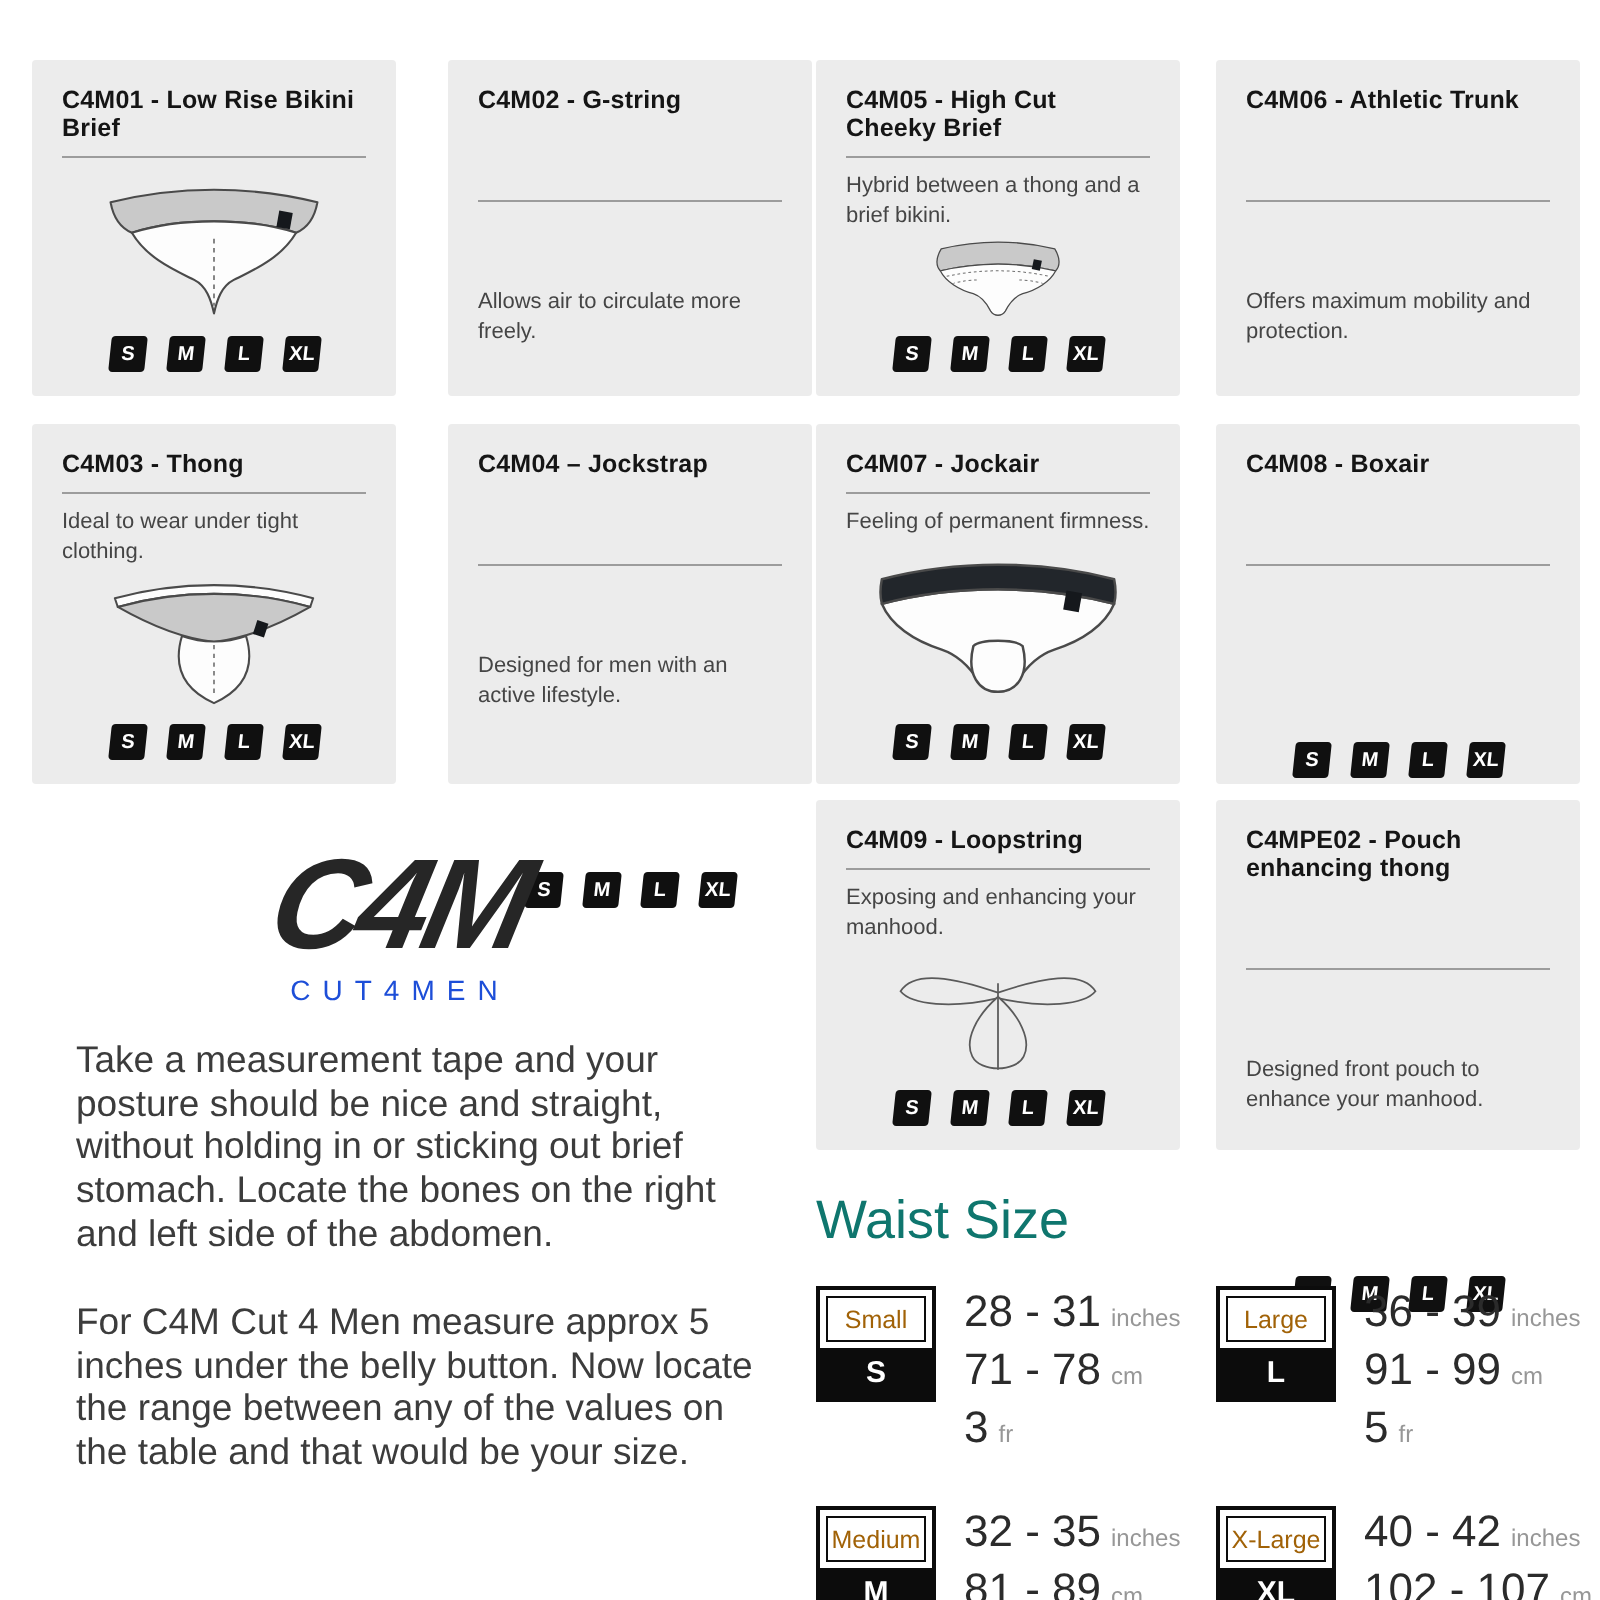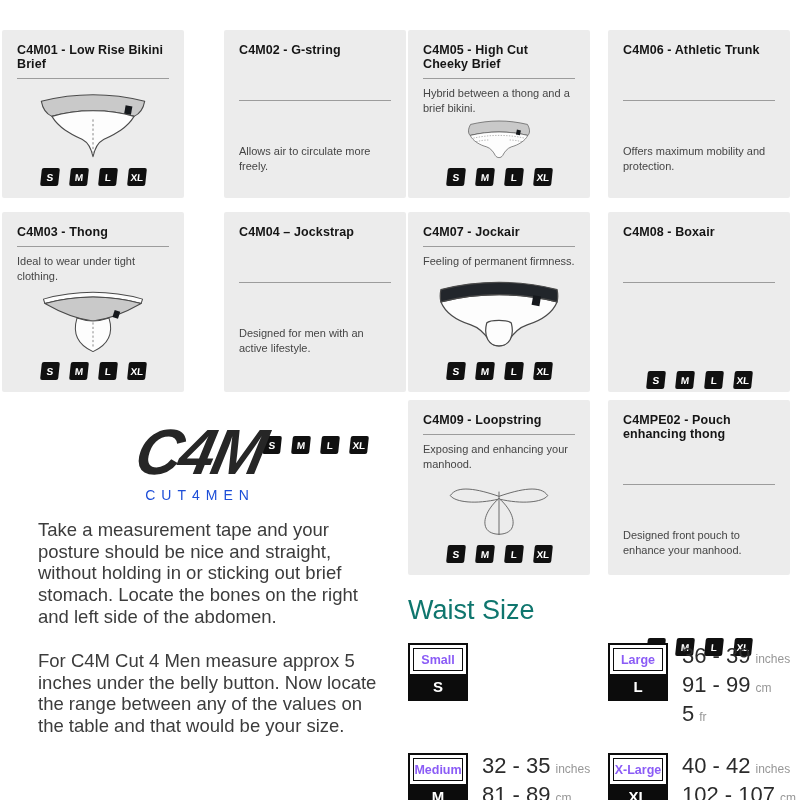--- a/index.html
+++ b/index.html
@@ -5,21 +5,21 @@
   html,body{margin:0;padding:0;background:#fff;}
   .page{position:relative;width:800px;height:800px;background:#ffffff;overflow:hidden;
         font-family:"Liberation Sans","DejaVu Sans",sans-serif;color:#1c1c1c;}
 
   
   .card{position:absolute;width:182px;background:#ececec;border-radius:2px;
         box-sizing:border-box;padding:13px 15px 12px;display:flex;flex-direction:column;}
   .r1{top:30px;height:168px;}
   .r2{top:212px;height:180px;}
   .r3{top:400px;height:175px;}
-  .c1{left:2px;} .c2{left:224px;gap:36px;} .c3{left:408px;} .c4{left:608px;gap:36px;}
+  .c1{left:16px;} .c2{left:224px;gap:36px;} .c3{left:408px;} .c4{left:608px;gap:36px;}
   .card-title{margin:0;font-size:12.5px;font-weight:bold;color:#151515;letter-spacing:.1px;}
   .card-divider{border:0;border-top:1px solid #9c9c9c;margin:7px 0 7px;height:0;}
   .card-desc{margin:0;font-size:11px;line-height:1.32;color:#454545;}
   .illus{flex:1;min-height:0;display:flex;align-items:center;justify-content:center;margin:3px 0 6px;}
   .illus svg{max-height:100%;display:block;}
   .sizes{display:flex;justify-content:center;gap:11px;}
   .chip{width:18px;height:18px;background:#101010;color:#fff;font-size:10px;font-weight:bold;
         display:flex;align-items:center;justify-content:center;transform:skewX(-6deg);
         border-radius:2px;cursor:pointer;}
 
@@ -34,21 +34,21 @@
 
   
   .waist{position:absolute;left:408px;top:595px;width:386px;}
   .waist-title{margin:0 0 17px;font-size:27px;font-weight:500;color:#0f766e;}
   .waist-grid{display:grid;grid-template-columns:200px 186px;grid-template-rows:repeat(2,auto);
               grid-auto-flow:column;row-gap:23px;}
   .entry{display:flex;gap:14px;}
   .swatch{width:60px;height:58px;border:2px solid #0c0c0c;box-sizing:border-box;
           display:flex;flex-direction:column;background:#fff;flex-shrink:0;}
   .swatch-name{flex:1;margin:3px;border:1.5px solid #0c0c0c;display:flex;align-items:center;
-               justify-content:center;font-size:12.5px;color:#8b5cf6;font-weight:bold;}
+               justify-content:center;font-size:12.5px;color:#a16207;}
   .swatch-letter{height:25px;background:#0c0c0c;color:#fff;font-weight:bold;font-size:15px;
                  display:flex;align-items:center;justify-content:center;}
   .vals{display:flex;flex-direction:column;justify-content:center;}
   .val-line{line-height:25px;white-space:nowrap;}
   .num{font-size:22px;color:#2b2b2b;}
   .unit{font-size:12px;color:#979797;margin-left:5px;}
 
   
   .g-stroke{stroke:#4a4a4a;stroke-width:1.4;stroke-linejoin:round;}
   .dash{stroke:#6f6f6f;stroke-width:1.1;fill:none;stroke-dasharray:3,3;}
@@ -283,20 +283,25 @@
 
   <div class="waist">
     <h2 class="waist-title">Waist Size</h2>
     <div class="waist-grid">
 
       <div class="entry">
         <div class="swatch">
           <div class="swatch-name">Small</div>
           <div class="swatch-letter">S</div>
         </div>
+        <div class="vals">
+          <div class="val-line"><span class="num">28 - 31</span><span class="unit">inches</span></div>
+          <div class="val-line"><span class="num">71 - 78</span><span class="unit">cm</span></div>
+          <div class="val-line"><span class="num">3</span><span class="unit">fr</span></div>
+        </div>
       </div>
 
       <div class="entry">
         <div class="swatch">
           <div class="swatch-name">Medium</div>
           <div class="swatch-letter">M</div>
         </div>
         <div class="vals">
           <div class="val-line"><span class="num">32 - 35</span><span class="unit">inches</span></div>
           <div class="val-line"><span class="num">81 - 89</span><span class="unit">cm</span></div>

